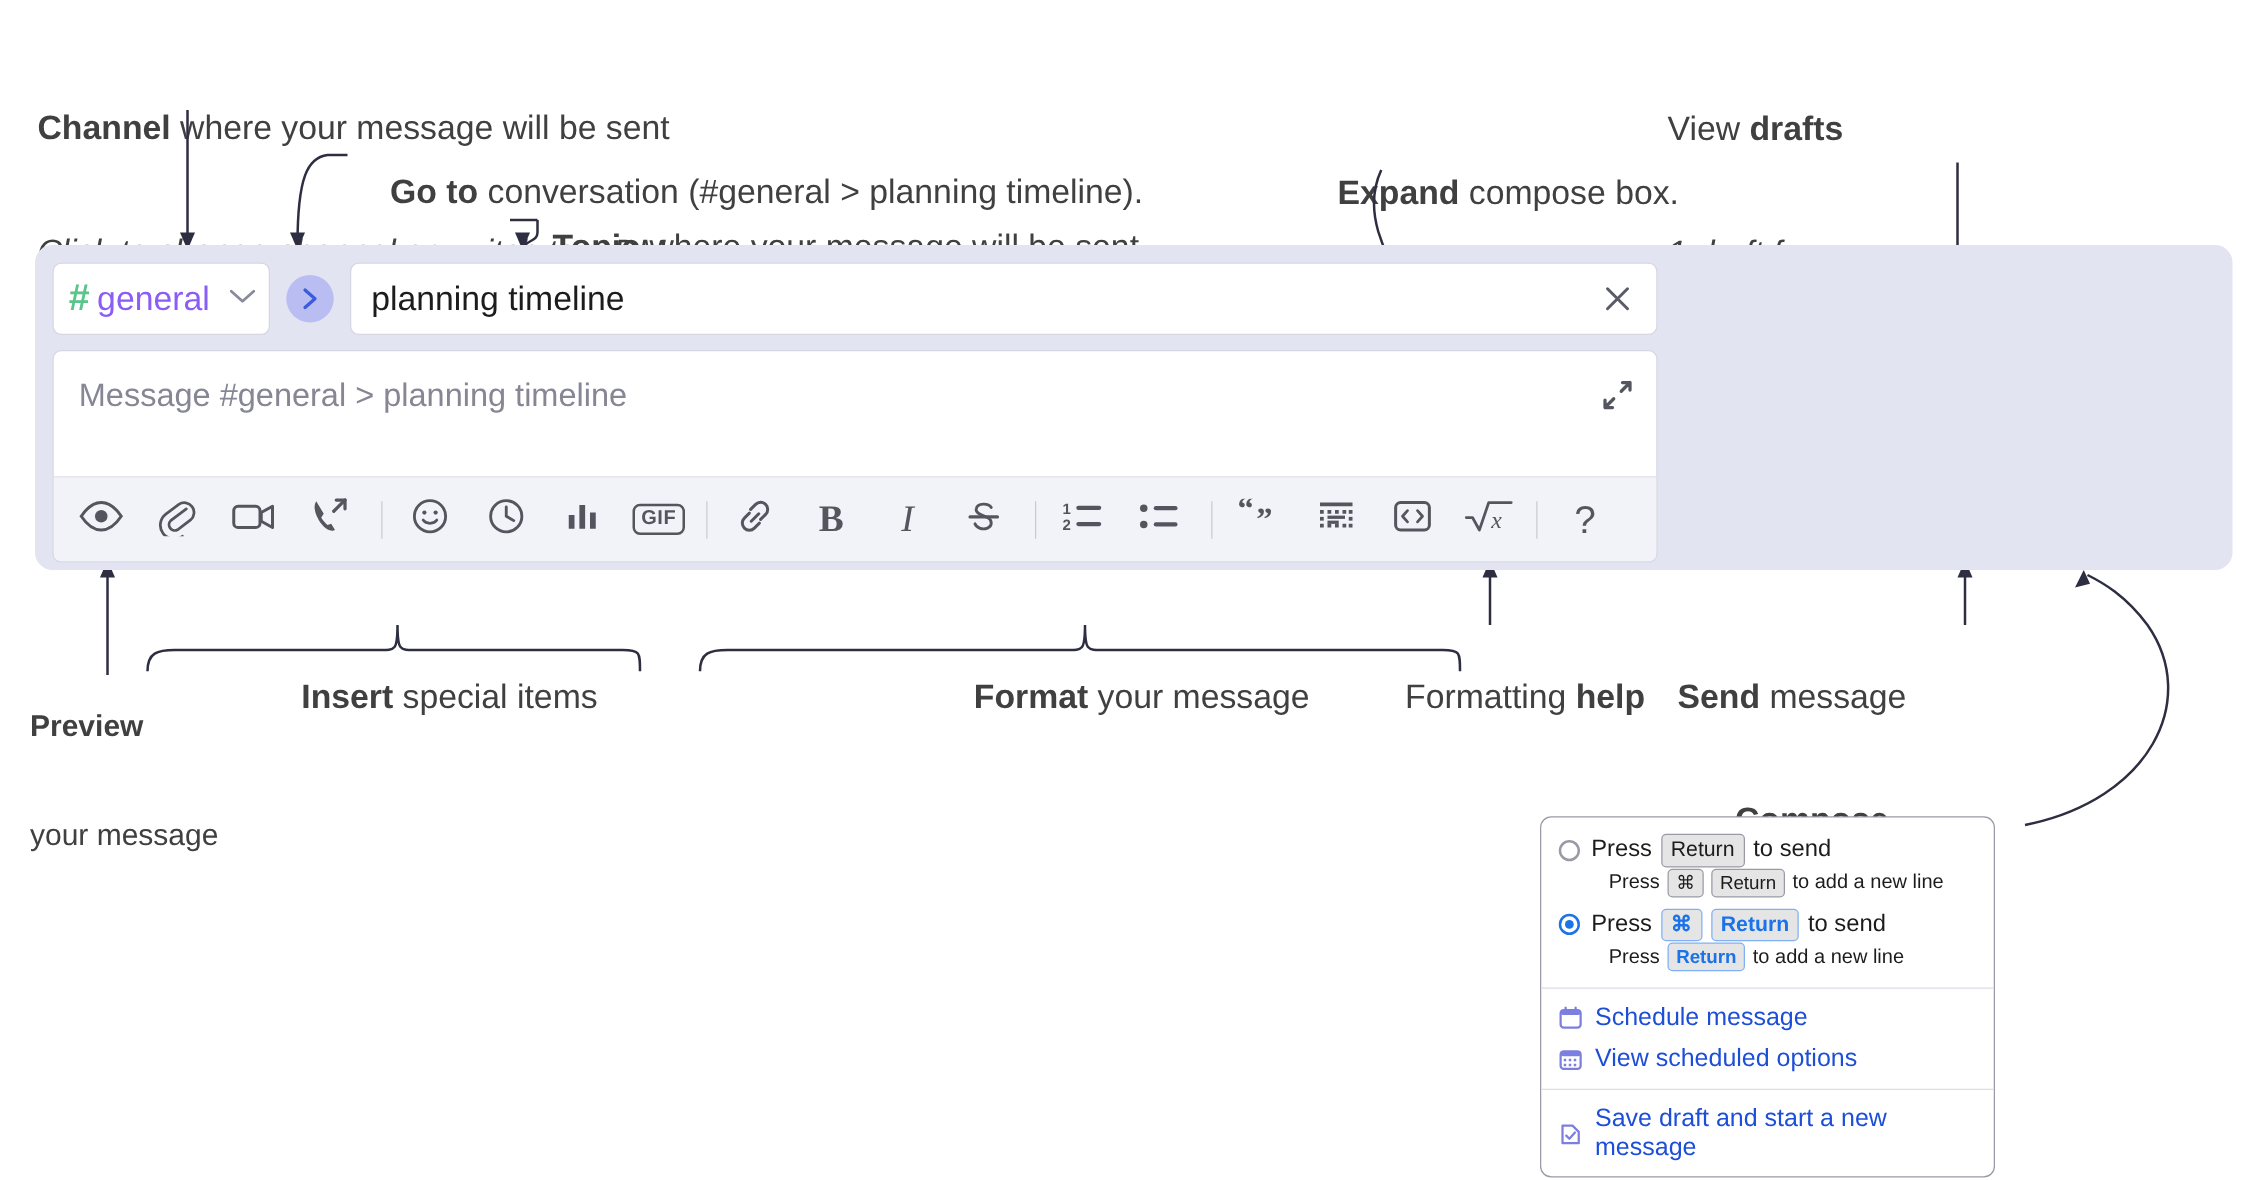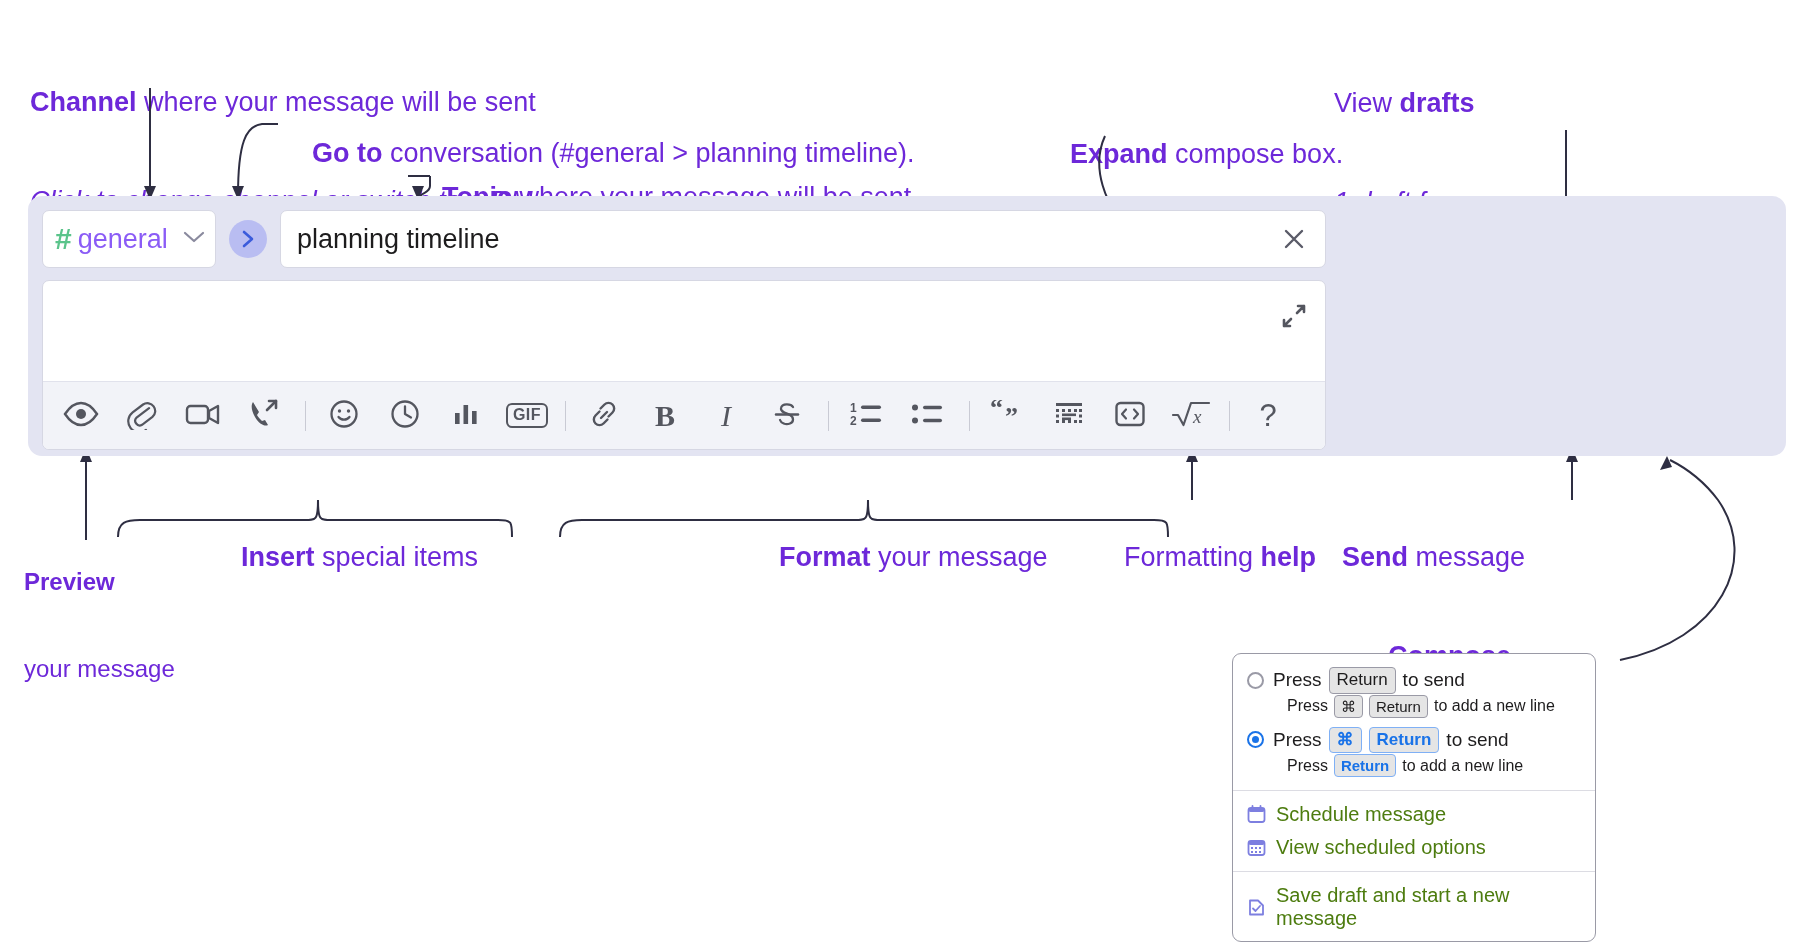--- a/index.html
+++ b/index.html
@@ -9,21 +9,21 @@
     font-family: "Liberation Sans", sans-serif;
     color: #2b2b40;
     position: relative;
     overflow: hidden;
   }
   .stage { position: absolute; inset: 0; }
 
   
   .anno {
     position: absolute;
-    color: #6d28d9;
+    color: #404040;
     line-height: 1.22;
     white-space: pre;
   }
   .anno .b { font-weight: bold; }
   .anno .i { font-style: italic; }
   .a-channel     { left: 30px;  top: 20px;  font-size: 27px; }
   .a-goto        { left: 282px; top: 104px; font-size: 27px; }
   .a-topic       { left: 412px; top: 148px; font-size: 27px; }
   .a-expand      { left: 1040px;top: 105px; font-size: 27px; }
   .a-drafts      { left: 1334px;top: 21px;  font-size: 27px; }
@@ -181,21 +181,21 @@
     border: 1px solid #9a9aa6; border-radius: 4px;
     padding: 0px 7px; font-size: 17px; min-width: 22px; line-height: 1.45;
     background: #e5e5e5; color: #1d1c1d;
   }
   .key.sm { font-size: 15px; padding: 0px 6px; line-height: 1.4; }
   .key.blue { border-color: #7fb0f5; color: #1a73e8; font-weight: bold; }
   .key.blue.sm { font-weight: bold; }
   .divider { height: 1px; background: #dcdce3; margin: 7px 0; }
   .m-item {
     display: flex; align-items: center; gap: 10px;
-    padding: 5px 14px; font-size: 20px; color: #4d7c0f;
+    padding: 5px 14px; font-size: 20px; color: #1d4ed8;
   }
   .m-item .ic { color: #7d7fe0; display: flex; width: 19px; justify-content: center; }
 </style>
 </head>
 <body>
 
 <div class="stage">
 
   <div class="anno a-channel">
     <div><span class="b">Channel</span><span> where your message will be sent</span></div>
@@ -318,20 +318,21 @@
           <span class="topic-val">planning timeline</span>
           <span class="topic-clear">
             <svg width="30" height="30" viewBox="0 0 30 30">
                 <path d="M7 7 L23 23 M23 7 L7 23" fill="none" stroke="#5a5b68" stroke-width="2.4" stroke-linecap="round"></path>
               </svg>
           </span>
         </div>
       </div>
 
       <div class="msg-box">
+        <div class="msg-placeholder">Message #general &gt; planning timeline</div>
 
         <span class="expand-btn">
           <svg width="30" height="30" viewBox="0 0 30 30">
             <path d="M18 12 L25 5 M25 5 L25 11 M25 5 L19 5" fill="none" stroke="#54565f" stroke-width="2.6" stroke-linecap="round" stroke-linejoin="round"></path>
             <path d="M12 18 L5 25 M5 25 L5 19 M5 25 L11 25" fill="none" stroke="#54565f" stroke-width="2.6" stroke-linecap="round" stroke-linejoin="round"></path>
           </svg>
         </span>
 
         <div class="toolbar">
 

